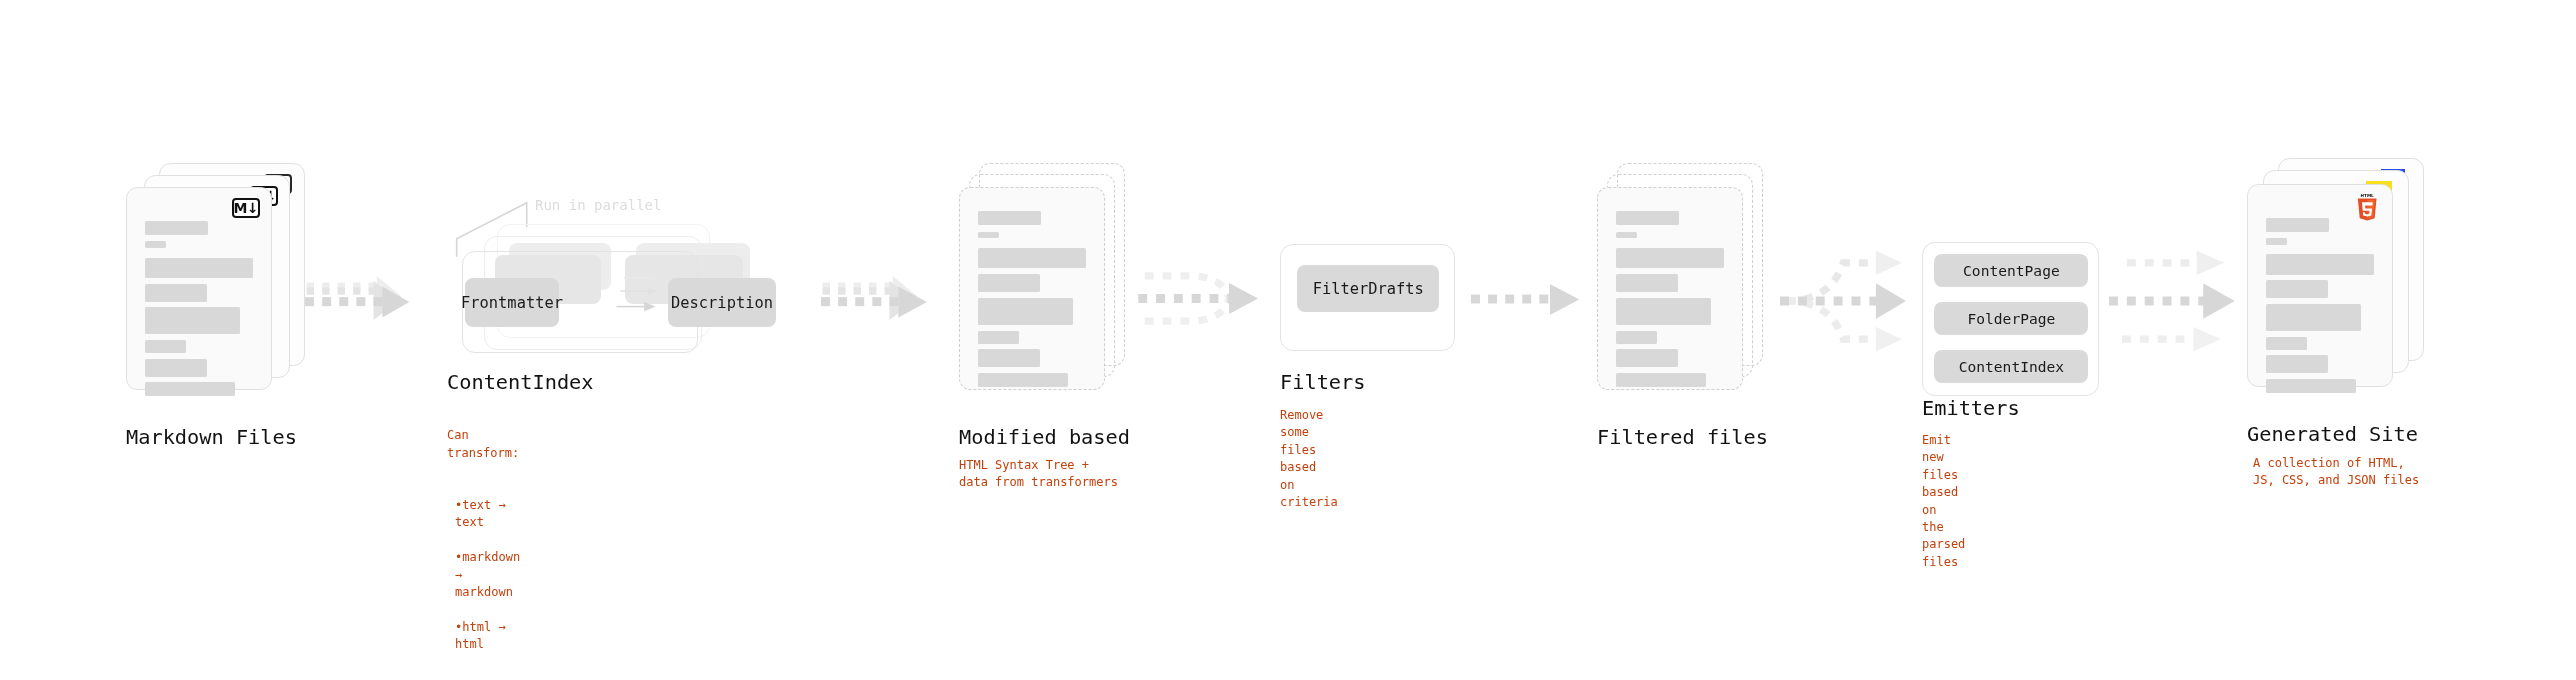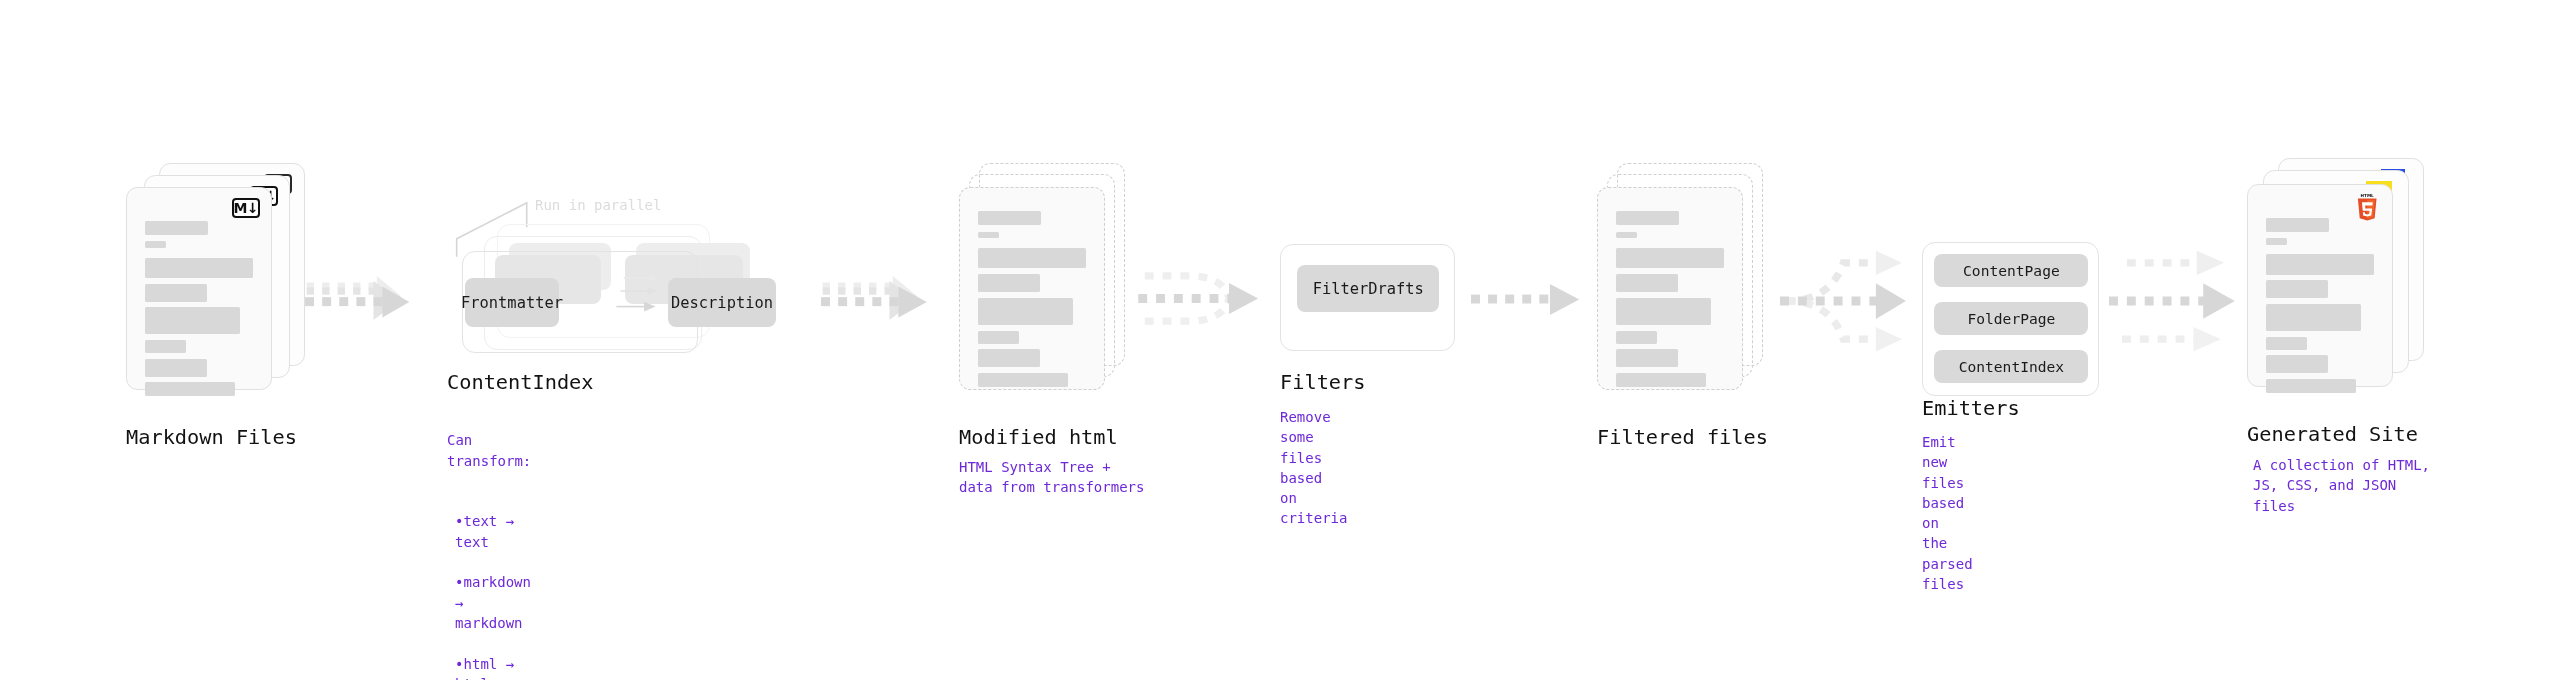--- a/index.html
+++ b/index.html
@@ -69,23 +69,23 @@
   .title {
     position: absolute;
     font-size: 20.3px;
     color: #121212;
     white-space: nowrap;
     letter-spacing: 0px;
     font-family: "DejaVu Sans Mono", "Liberation Mono", monospace;
   }
   .caption {
     position: absolute;
-    font-size: 14px;
+    font-size: 12px;
     line-height: 1.45;
-    color: #6d28d9;
+    color: #c2410c;
     white-space: pre-line;
     font-family: "DejaVu Sans Mono", "Liberation Mono", monospace;
   }
   .caption ul { list-style: none; }
   .caption li::before { content: "\2022 "; }
   .parallel-label {
     position: absolute;
     font-size: 14px;
     color: #dcdcdc;
     white-space: nowrap;
@@ -232,21 +232,21 @@
           <div class="bar" style="width:19%; height:6.5px; margin-bottom:9.8px;"></div>
           <div class="bar" style="width:100%; height:20.3px; margin-bottom:5.7px;"></div>
           <div class="bar" style="width:57%; height:18px; margin-bottom:5.7px;"></div>
           <div class="bar" style="width:88%; height:27px; margin-bottom:5.7px;"></div>
           <div class="bar" style="width:38%; height:13px; margin-bottom:5.7px;"></div>
           <div class="bar" style="width:57%; height:18px; margin-bottom:5.7px;"></div>
           <div class="bar" style="width:83%; height:14px;"></div>
         </div>
       </div>
     </div>
-    <div class="title" style="left:0px; top:262px;">Modified html</div>
+    <div class="title" style="left:0px; top:262px;">Modified based</div>
     <div class="caption" style="left:0px; top:294px;">HTML Syntax Tree +
 data from transformers</div>
   </div>
 
   <svg class="arrow" style="left:1138px; top:258px;" width="122" height="81" viewBox="0 0 150 100">
     <path d="M 8 22 L 62 22 Q 105 22 112 50" fill="none" stroke="#efefef" stroke-width="9" stroke-dasharray="11 11" stroke-linecap="butt"></path>
     <path d="M 8 78 L 62 78 Q 105 78 112 50" fill="none" stroke="#efefef" stroke-width="9" stroke-dasharray="11 11" stroke-linecap="butt"></path>
     <path d="M 0 50 L 112 50" fill="none" stroke="#d7d7d7" stroke-width="11" stroke-dasharray="11 11" stroke-linecap="butt"></path>
     <polygon points="112,31 148,50 112,69" fill="#d7d7d7"></polygon>
   </svg>

